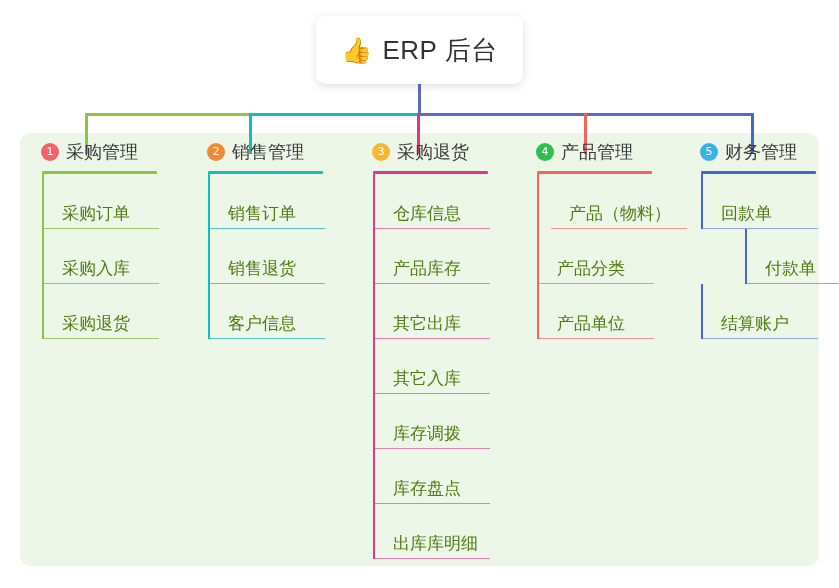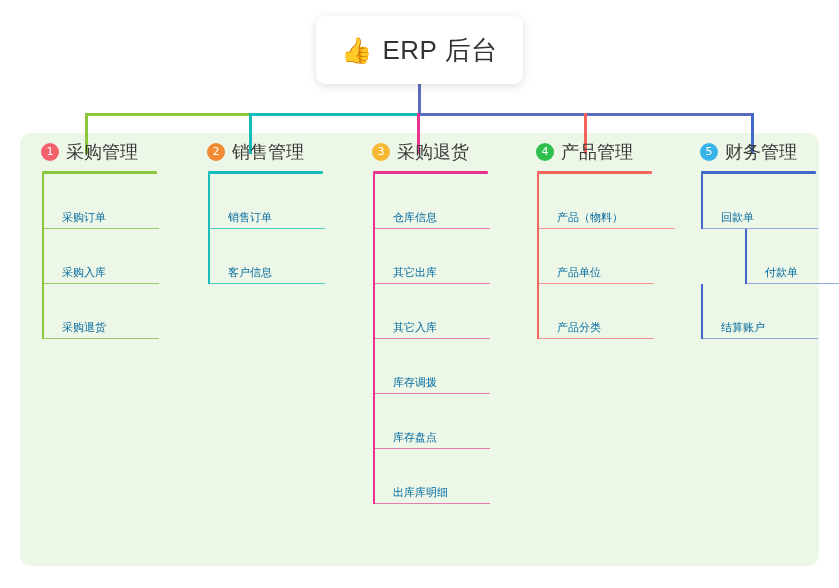--- a/index.html
+++ b/index.html
@@ -126,22 +126,22 @@
     position: absolute;
     left: 0;
     bottom: 0;
     width: 97px;
     border-bottom: 1.6px solid;
     padding: 0 0 3px 18px;
     box-sizing: content-box;
   }
   .leaf-inner.wide { width: 118px; }
   .leaf-label {
-    font-size: 11px;
-    color: #0369a1;
+    font-size: 17px;
+    color: #4d7c0f;
     white-space: nowrap;
   }
 </style>
 </head>
 <body>
 
 <div id="canvas">
 
   <div id="panel"></div>
 
@@ -188,35 +188,41 @@
         <div class="col-header">
           <span class="badge" style="background: rgb(240, 138, 51);">2</span>
           <span class="col-title">销售管理</span>
         </div>
         <div class="col-rule" style="background: rgb(21, 188, 188);"></div>
         <div class="leaves">
           <div class="leaf" style="border-left-color: rgb(21, 188, 188);">
             <div class="leaf-inner" style="border-bottom-color: rgb(78, 200, 192);"><span class="leaf-label">销售订单</span></div>
           </div>
           <div class="leaf" style="border-left-color: rgb(21, 188, 188);">
+            <div class="leaf-inner" style="border-bottom-color: rgb(78, 200, 192);"><span class="leaf-label">销售退货</span></div>
+          </div>
+          <div class="leaf" style="border-left-color: rgb(21, 188, 188);">
             <div class="leaf-inner" style="border-bottom-color: rgb(78, 200, 192);"><span class="leaf-label">客户信息</span></div>
           </div>
         </div>
       </div>
       <div class="column" style="left: 362px;">
         <div class="col-header">
           <span class="badge" style="background: rgb(247, 183, 49);">3</span>
           <span class="col-title">采购退货</span>
         </div>
         <div class="col-rule" style="background: rgb(232, 51, 140);"></div>
         <div class="leaves">
           <div class="leaf" style="border-left-color: rgb(232, 51, 140);">
             <div class="leaf-inner" style="border-bottom-color: rgb(232, 123, 176);"><span class="leaf-label">仓库信息</span></div>
           </div>
           <div class="leaf" style="border-left-color: rgb(232, 51, 140);">
+            <div class="leaf-inner" style="border-bottom-color: rgb(232, 123, 176);"><span class="leaf-label">产品库存</span></div>
+          </div>
+          <div class="leaf" style="border-left-color: rgb(232, 51, 140);">
             <div class="leaf-inner" style="border-bottom-color: rgb(232, 123, 176);"><span class="leaf-label">其它出库</span></div>
           </div>
           <div class="leaf" style="border-left-color: rgb(232, 51, 140);">
             <div class="leaf-inner" style="border-bottom-color: rgb(232, 123, 176);"><span class="leaf-label">其它入库</span></div>
           </div>
           <div class="leaf" style="border-left-color: rgb(232, 51, 140);">
             <div class="leaf-inner" style="border-bottom-color: rgb(232, 123, 176);"><span class="leaf-label">库存调拨</span></div>
           </div>
           <div class="leaf" style="border-left-color: rgb(232, 51, 140);">
             <div class="leaf-inner" style="border-bottom-color: rgb(232, 123, 176);"><span class="leaf-label">库存盘点</span></div>
@@ -227,28 +233,28 @@
         </div>
       </div>
       <div class="column" style="left: 526px;">
         <div class="col-header">
           <span class="badge" style="background: rgb(47, 191, 79);">4</span>
           <span class="col-title">产品管理</span>
         </div>
         <div class="col-rule" style="background: rgb(244, 100, 90);"></div>
         <div class="leaves">
           <div class="leaf" style="border-left-color: rgb(244, 100, 90);">
-            <div class="leaf-inner wide" style="border-bottom-color: rgb(242, 148, 140);"><span class="leaf-label">产品（物料）</span></div>
+            <div class="leaf-inner wide" style="border-bottom-color: rgb(242, 148, 140); margin-left: 12px;"><span class="leaf-label">产品（物料）</span></div>
+          </div>
+          <div class="leaf" style="border-left-color: rgb(244, 100, 90);">
+            <div class="leaf-inner" style="border-bottom-color: rgb(242, 148, 140);"><span class="leaf-label">产品分类</span></div>
           </div>
           <div class="leaf" style="border-left-color: rgb(244, 100, 90);">
             <div class="leaf-inner" style="border-bottom-color: rgb(242, 148, 140);"><span class="leaf-label">产品单位</span></div>
           </div>
-          <div class="leaf" style="border-left-color: rgb(244, 100, 90);">
-            <div class="leaf-inner" style="border-bottom-color: rgb(242, 148, 140);"><span class="leaf-label">产品分类</span></div>
-          </div>
         </div>
       </div>
       <div class="column" style="left: 690px;">
         <div class="col-header">
           <span class="badge" style="background: rgb(55, 179, 232);">5</span>
           <span class="col-title">财务管理</span>
         </div>
         <div class="col-rule" style="background: rgb(65, 105, 201);"></div>
         <div class="leaves">
           <div class="leaf" style="border-left-color: rgb(65, 105, 201);">

